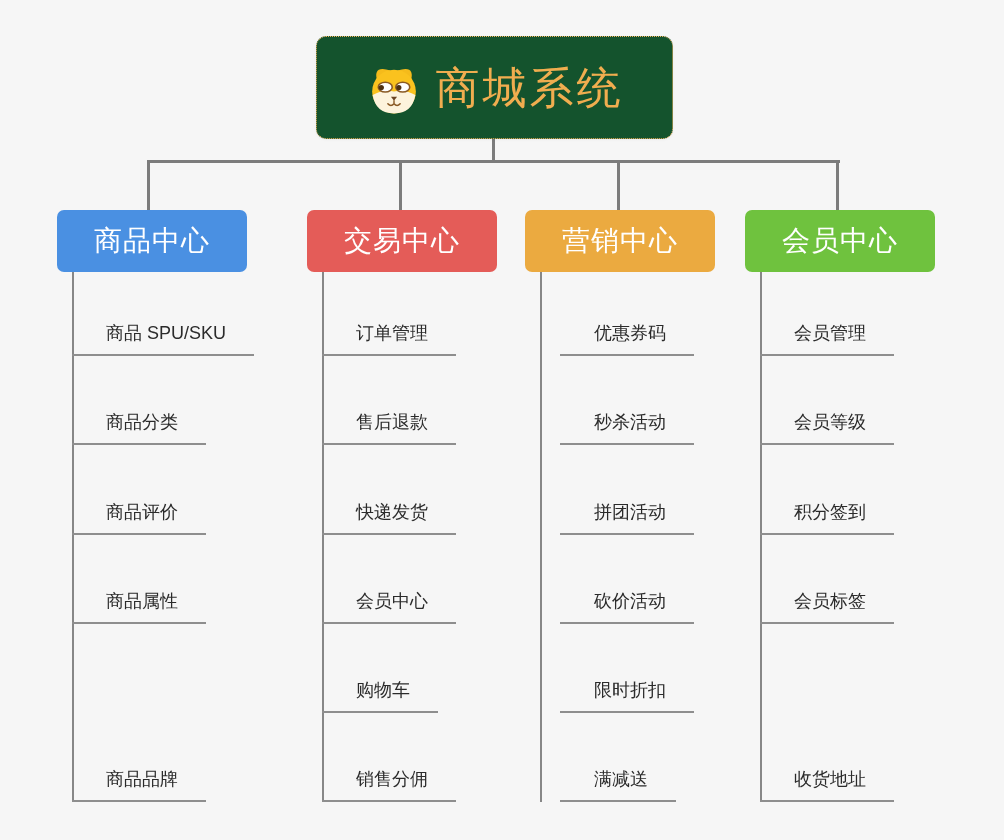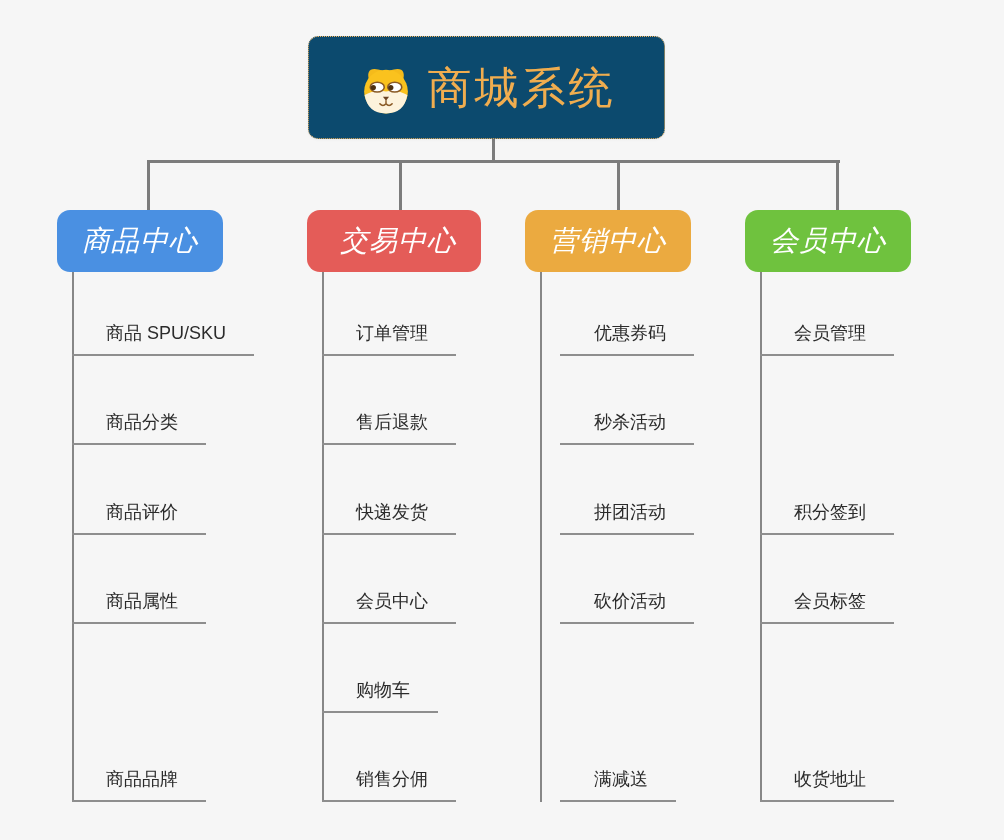--- a/index.html
+++ b/index.html
@@ -12,42 +12,41 @@
   .canvas{position:relative;width:1004px;height:840px;}
 
   
   .line{position:absolute;background:#7c7c7c;}
   .line.h{height:3px;}
   .line.v{width:3px;}
   .line.trunk{width:2px;background:#878787;}
 
   
   .root{
-    position:absolute;left:308px;top:36px;width:357px;height:103px;
-    background:#0c4a6e;border:1px dotted #f2b35c;border-radius:10px;
+    position:absolute;left:316px;top:36px;width:357px;height:103px;
+    background:#14532d;border:1px dotted #f2b35c;border-radius:10px;
     display:flex;align-items:center;justify-content:center;gap:14px;
     box-sizing:border-box;box-shadow:0 1px 3px rgba(0,0,0,0.04);
     cursor:pointer;
   }
   .root-title{
     font-size:44px;line-height:1;color:#f0ad4f;letter-spacing:3px;
     white-space:nowrap;
   }
   .dog{width:56px;height:56px;display:block;}
 
   
   .branch{
-    position:absolute;top:210px;width:166px;height:62px;border-radius:13px;
+    position:absolute;top:210px;width:190px;height:62px;border-radius:7px;
     display:flex;align-items:center;justify-content:center;
     color:#ffffff;font-size:28px;letter-spacing:1px;white-space:nowrap;
     cursor:pointer;
-    font-style:italic;
   }
   .b0{left:57px;background:#4a90e2;}
-  .b1{left:307px;background:#e45c58;padding-left:8px;}
+  .b1{left:307px;background:#e45c58;}
   .b2{left:525px;background:#ebaa40;}
   .b3{left:745px;background:#6fc23e;}
 
   
   .child{
     position:absolute;
     font-size:18px;line-height:26px;color:#2b2b2b;
     padding:0 28px 8px 34px;
     border-bottom:2px solid #8e8e8e;
     white-space:nowrap;cursor:pointer;
@@ -107,20 +106,22 @@
   <div class="child c1 r1">售后退款</div>
   <div class="child c1 r2">快递发货</div>
   <div class="child c1 r3">会员中心</div>
   <div class="child c1 r4">购物车</div>
   <div class="child c1 r5">销售分佣</div>
 
   <div class="child c2 r0">优惠券码</div>
   <div class="child c2 r1">秒杀活动</div>
   <div class="child c2 r2">拼团活动</div>
   <div class="child c2 r3">砍价活动</div>
+  <div class="child c2 r4">限时折扣</div>
   <div class="child c2 r5">满减送</div>
 
   <div class="child c3 r0">会员管理</div>
+  <div class="child c3 r1">会员等级</div>
   <div class="child c3 r2">积分签到</div>
   <div class="child c3 r3">会员标签</div>
   <div class="child c3 r5">收货地址</div>
 
 </div>
 
 </body></html>

